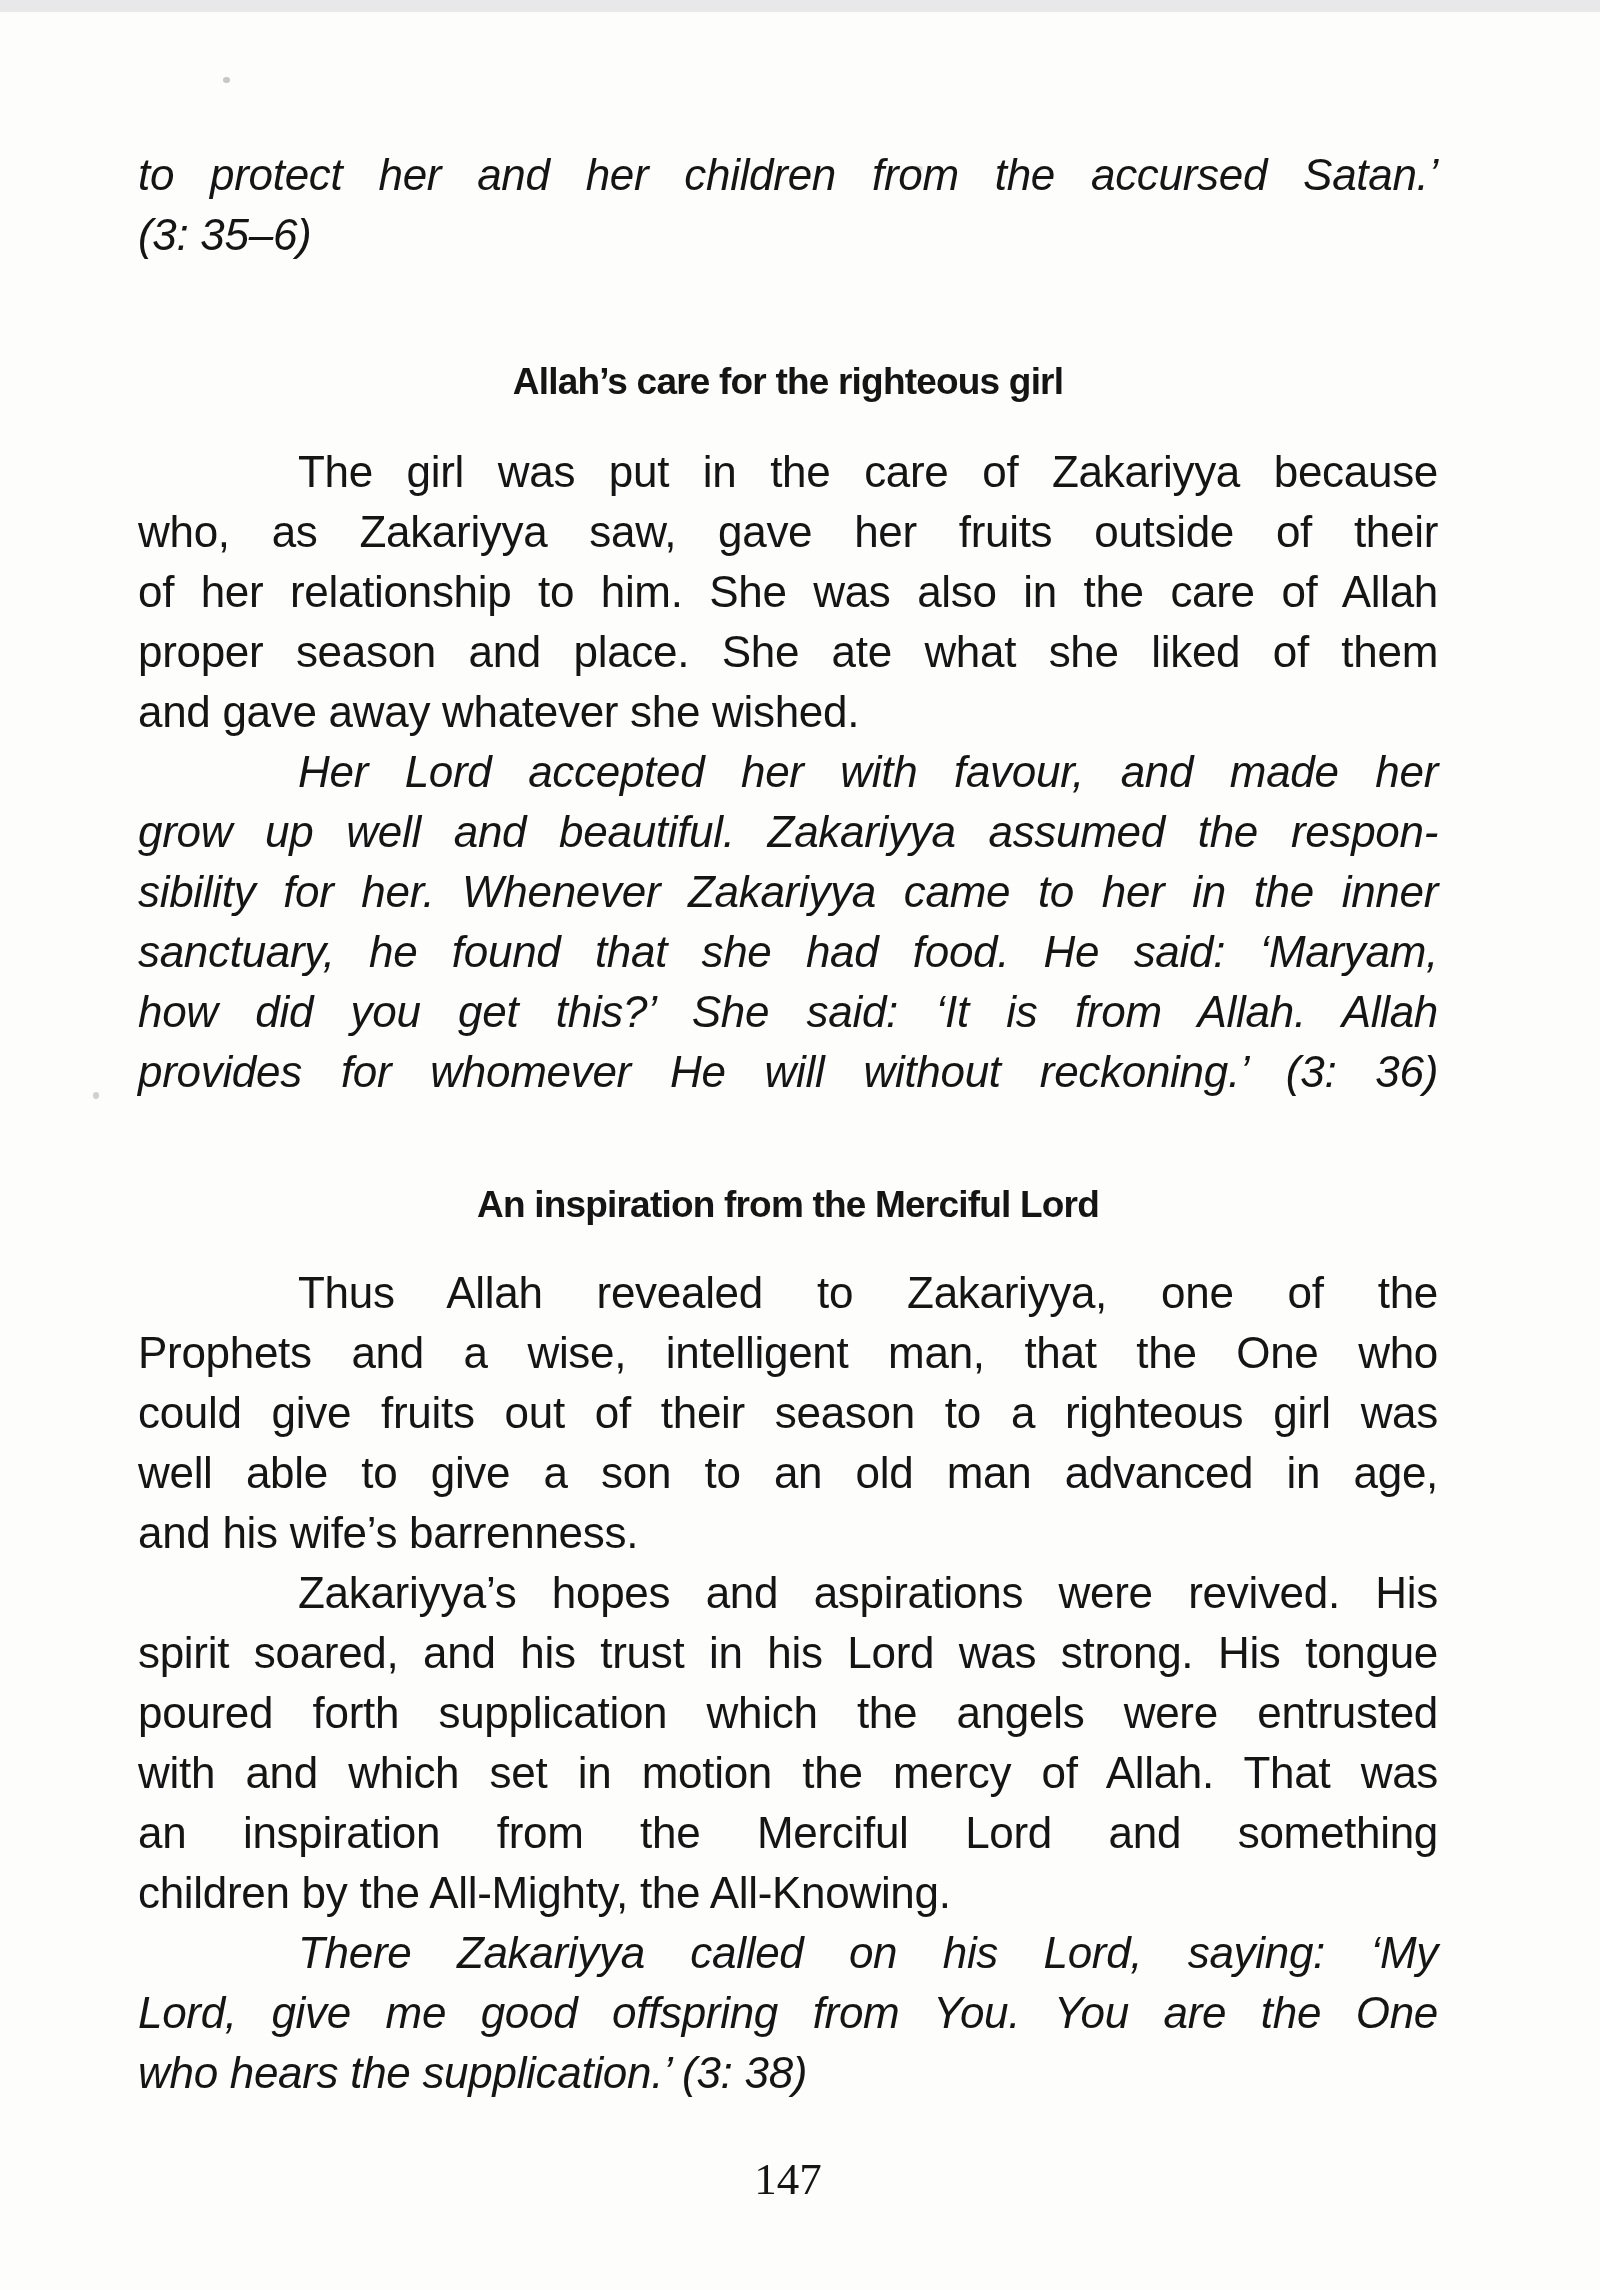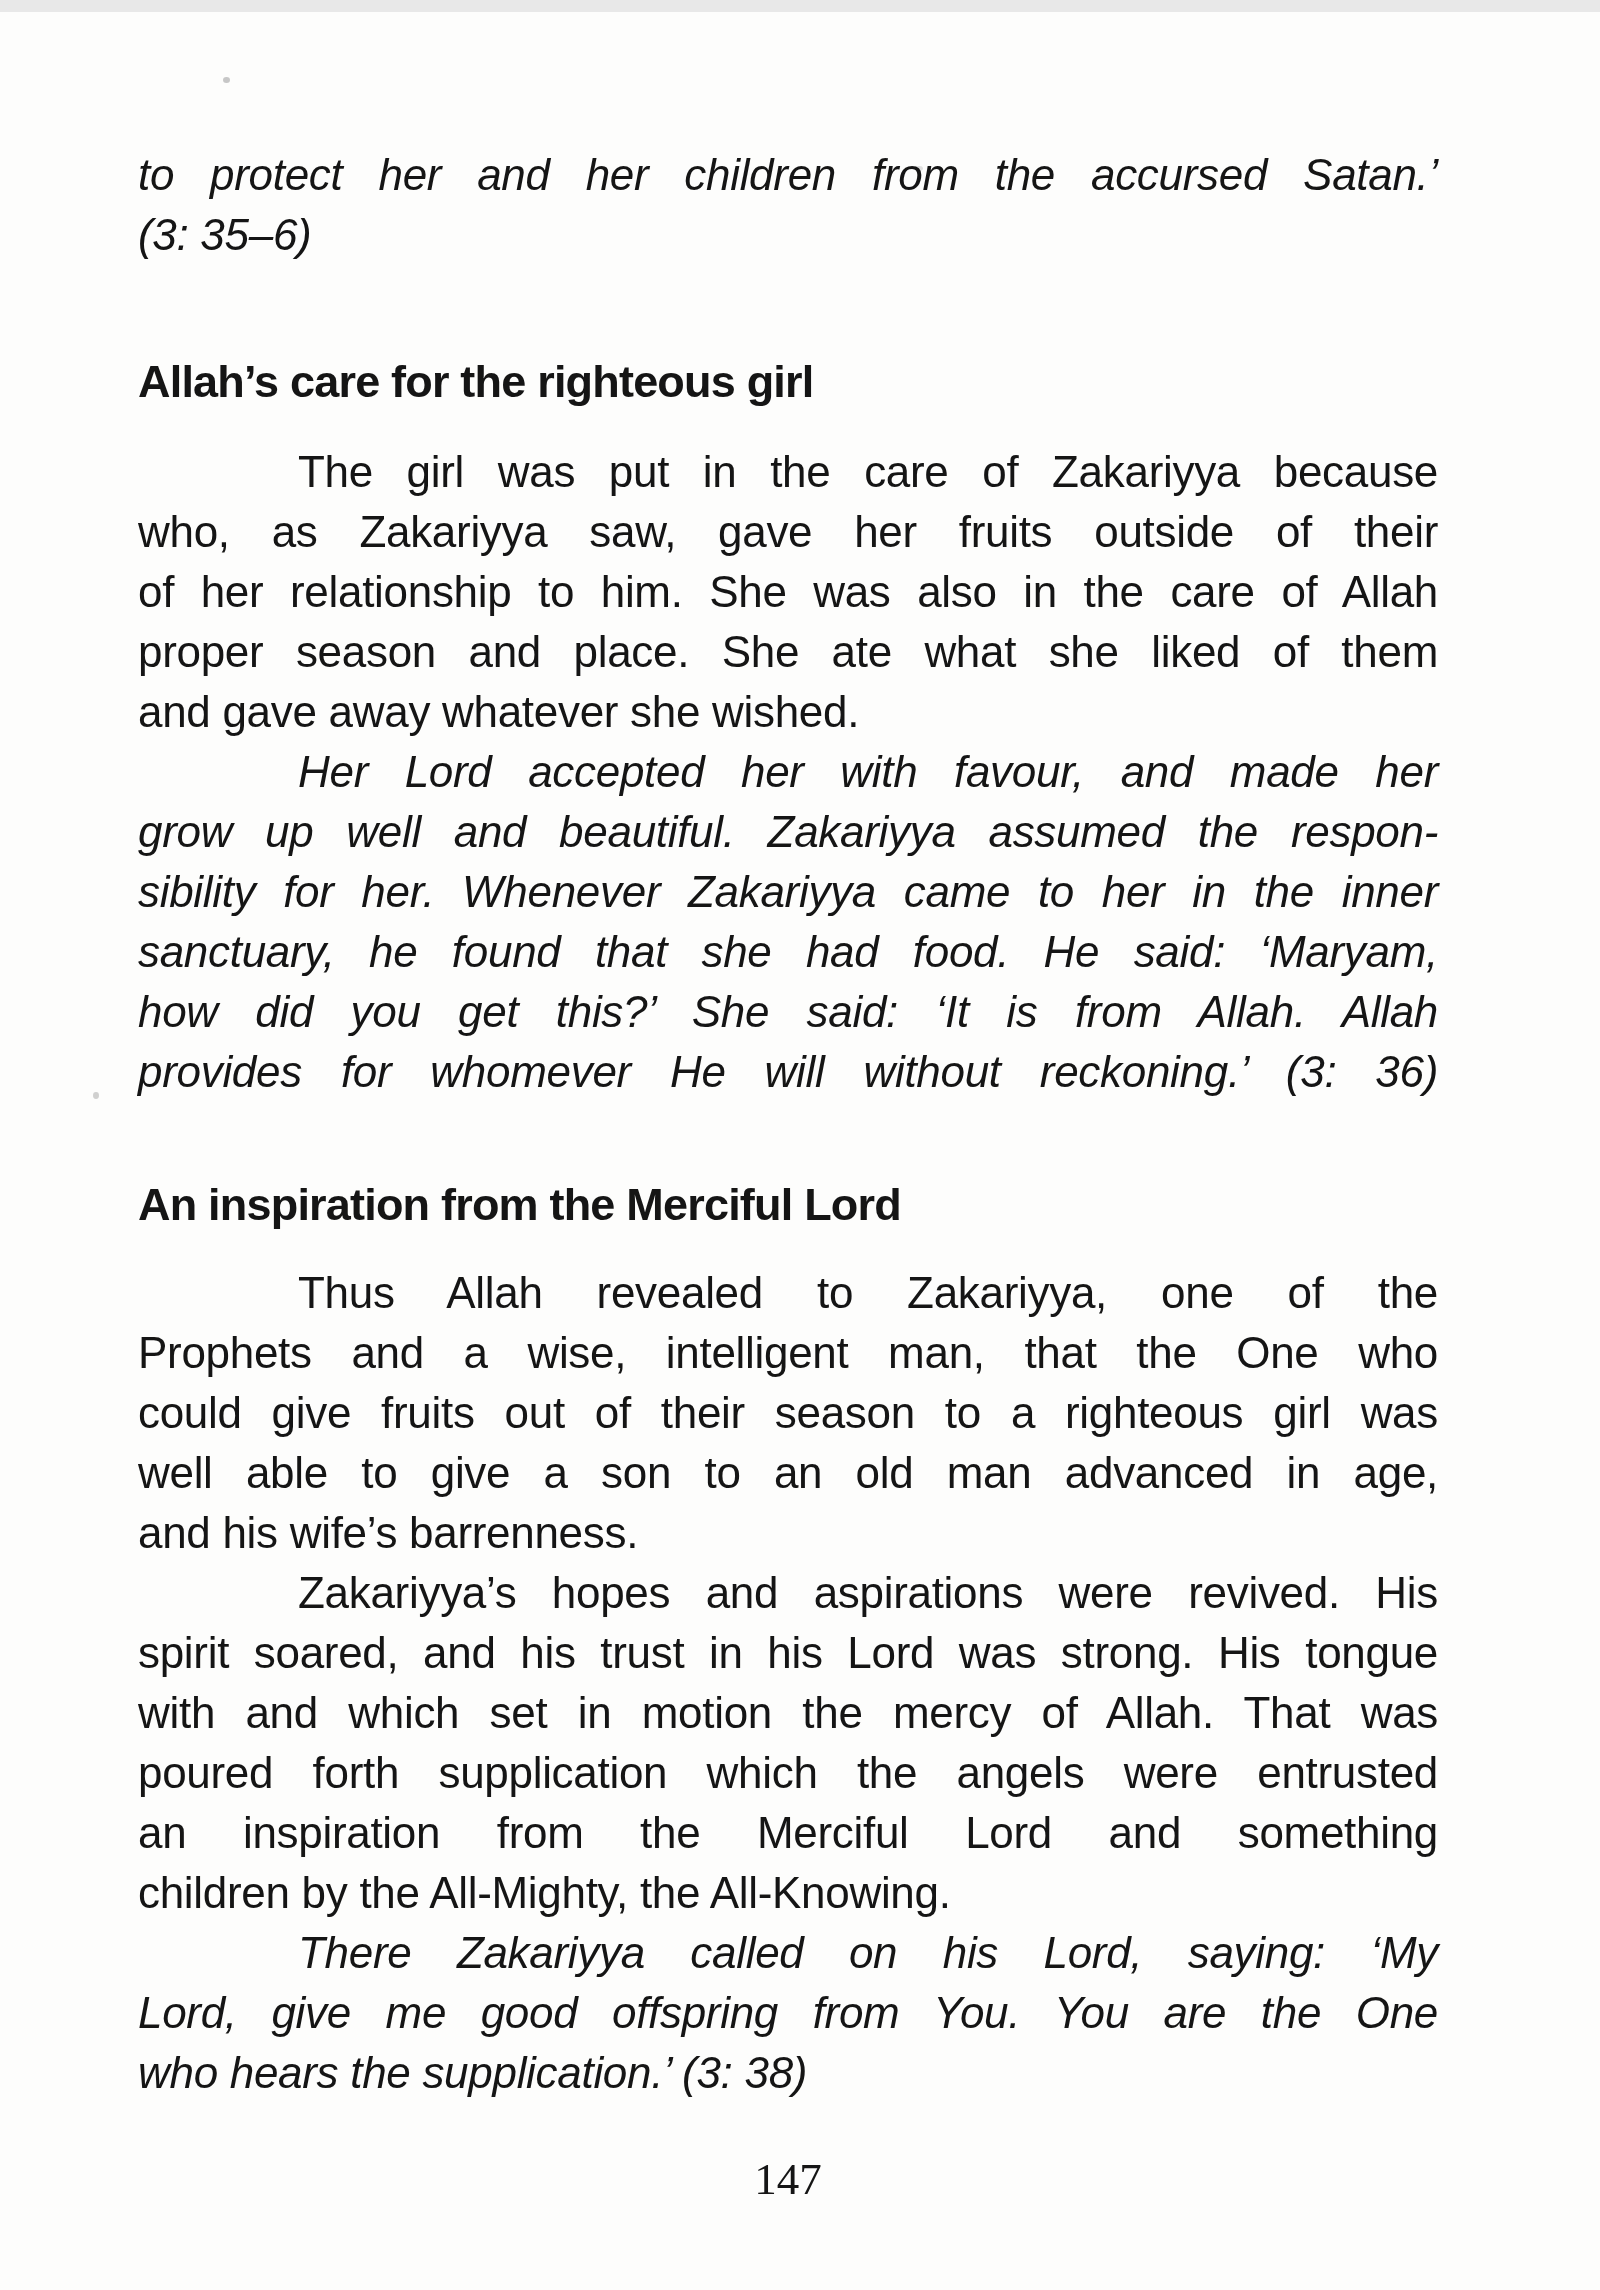--- a/index.html
+++ b/index.html
@@ -36,26 +36,27 @@
     white-space: normal;
     text-align-last: justify;
   }
   .line.last {
     white-space: normal;
     text-align-last: left;
   }
   .line.ind { padding-left: 160px; }
   .it { font-style: italic; }
   .heading {
-    font-size: 45px;
+    font-size: 37px;
     font-weight: bold;
     letter-spacing: -0.8px;
     line-height: 60px;
     height: 60px;
     white-space: nowrap;
+    text-align: center;
   }
   .quote-block { margin-top: 0; }
   .h1 { margin-top: 87px; }
   .p1 { margin-top: 29.6px; }
   .p2 { margin-top: 0; }
   .h2 { margin-top: 73px; }
   .p3 { margin-top: 28.6px; }
   .p4 { margin-top: 0; }
   .p5 { margin-top: 0; }
   .page-number {
@@ -115,22 +116,22 @@
       <div class="line j ind">Thus Allah revealed to Zakariyya, one of the</div>
       <div class="line j">Prophets and a wise, intelligent man, that the One who</div>
       <div class="line j">could give fruits out of their season to a righteous girl was</div>
       <div class="line j">well able to give a son to an old man advanced in age,</div>
       <div class="line last">and his wife’s barrenness.</div>
     </div>
 
     <div class="p4">
       <div class="line j ind">Zakariyya’s hopes and aspirations were revived. His</div>
       <div class="line j">spirit soared, and his trust in his Lord was strong. His tongue</div>
+      <div class="line j">poured forth supplication which the angels were entrusted</div>
       <div class="line j">with and which set in motion the mercy of Allah. That was</div>
-      <div class="line j">poured forth supplication which the angels were entrusted</div>
       <div class="line j">an inspiration from the Merciful Lord and something</div>
       <div class="line last">children by the All-Mighty, the All-Knowing.</div>
     </div>
 
     <div class="p5">
       <div class="line j ind it">There Zakariyya called on his Lord, saying: ‘My</div>
       <div class="line j it">Lord, give me good offspring from You. You are the One</div>
       <div class="line last it">who hears the supplication.’ (3: 38)</div>
     </div>
 

